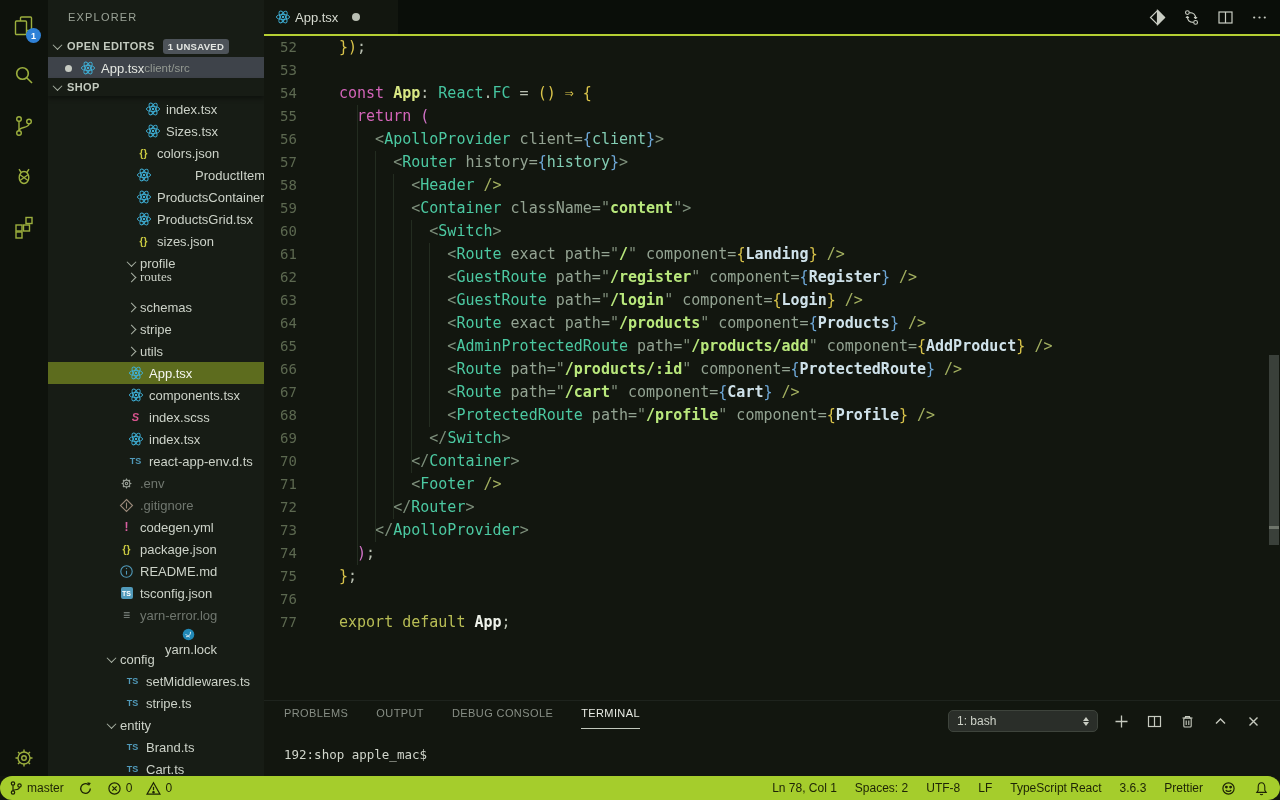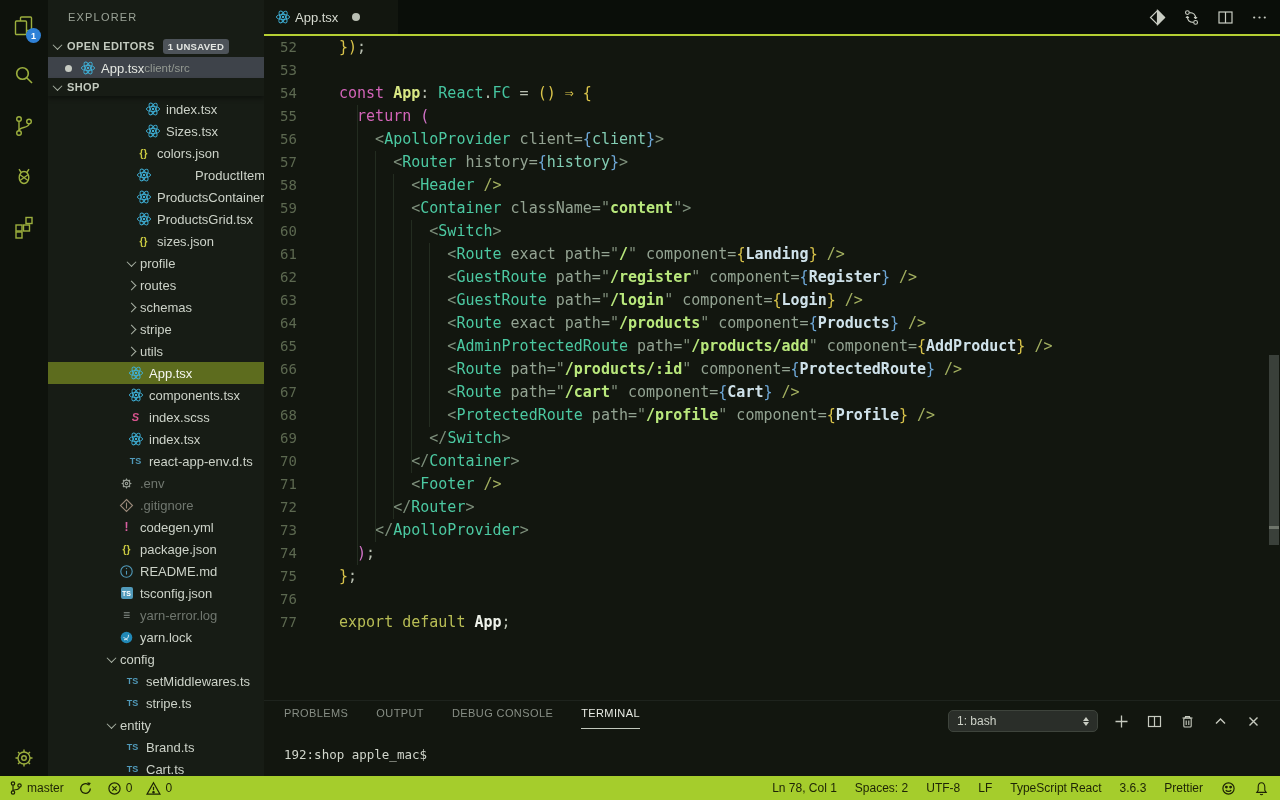--- a/index.html
+++ b/index.html
@@ -81,21 +81,21 @@
     border:1px solid #3e443c;border-radius:5px;display:flex;align-items:center;
     font-size:12px;color:#cdd2c8;padding:0 8px;box-sizing:border-box;}
   .shell-select .updown{margin-left:auto;display:flex;flex-direction:column;gap:1px;}
   .updown i{width:0;height:0;border-left:3.5px solid transparent;border-right:3.5px solid transparent;display:block;}
   .updown .u{border-bottom:4.5px solid #c8ccc2;}
   .updown .d{border-top:4.5px solid #c8ccc2;}
   .panel-actions{position:absolute;right:19px;top:9px;display:flex;align-items:center;gap:18px;height:22px;}
   .picon{width:15px;height:15px;display:flex;align-items:center;justify-content:center;}
   
   .statusbar{position:absolute;left:0;top:776px;width:1280px;height:24px;background:#a5cd2c;
-    color:#1d2306;font-size:12px;display:flex;align-items:center;z-index:10;}
+    color:#1d2306;font-size:12px;display:flex;align-items:center;z-index:10;border-radius:12px;}
   .st-item{display:flex;align-items:center;gap:4px;padding:0 5px;height:24px;}
   .st-left{display:flex;align-items:center;margin-left:4px;gap:4px;}
   .st-right{display:flex;align-items:center;margin-left:auto;margin-right:6px;gap:8px;}
   svg{display:block;}
 </style>
 </head>
 <body>
 
 <div class="screen">
 
@@ -272,21 +272,21 @@
           <span class="tlabel">ProductsGrid.tsx</span>
         </div>
         <div class="trow" style="top: 144px; padding-left: 87px;">
           <span class="fi txt" style="color: rgb(203, 203, 65); font-size: 10px;">{}</span>
           <span class="tlabel">sizes.json</span>
         </div>
         <div class="trow" style="top: 166px; padding-left: 80px;">
           <span class="chev exp"></span>
           <span class="tlabel">profile</span>
         </div>
-        <div class="trow" style="top: 188px; padding-left: 80px;">
+        <div class="trow" style="top: 180px; padding-left: 80px; font-family: Liberation Serif, serif;">
           <span class="chev col"></span>
           <span class="tlabel">routes</span>
         </div>
         <div class="trow" style="top: 210px; padding-left: 80px;">
           <span class="chev col"></span>
           <span class="tlabel">schemas</span>
         </div>
         <div class="trow" style="top: 232px; padding-left: 80px;">
           <span class="chev col"></span>
           <span class="tlabel">stripe</span>
@@ -388,21 +388,21 @@
         <div class="trow" style="top: 496px; padding-left: 70px;">
           <span class="fi">
             <span style="display:inline-flex;width:12px;height:12px;background:#519aba;color:#fff;font-size:7px;font-weight:bold;align-items:center;justify-content:center;border-radius:2px">TS</span>
           </span>
           <span class="tlabel">tsconfig.json</span>
         </div>
         <div class="trow dim" style="top: 518px; padding-left: 70px;">
           <span class="fi txt" style="color: rgb(138, 145, 140); font-size: 12px;">≡</span>
           <span class="tlabel">yarn-error.log</span>
         </div>
-        <div class="trow" style="top: 540px; padding-left: 70px;">
+        <div class="trow" style="top: 540px; padding-left: 70px; flex-direction: column;">
           <span class="fi">
             <svg width="15" height="15" viewBox="0 0 15 15" fill="none" xmlns="http://www.w3.org/2000/svg" style="stroke:none;stroke-width:0;fill:none">
               <circle cx="7.5" cy="7.5" r="5.8" style="fill:#2188b6;stroke-width:0"></circle>
               <path d="M5 9.8 C7.5 9.8 9.8 8 9.5 4.8 M4.6 7.2 C5.4 9 7.8 7.6 8.4 10.4" style="stroke:#eaf4f9;stroke-width:0.9"></path>
             </svg>
           </span>
           <span class="tlabel">yarn.lock</span>
         </div>
         <div class="trow" style="top: 562px; padding-left: 60px;">
           <span class="chev exp"></span>

